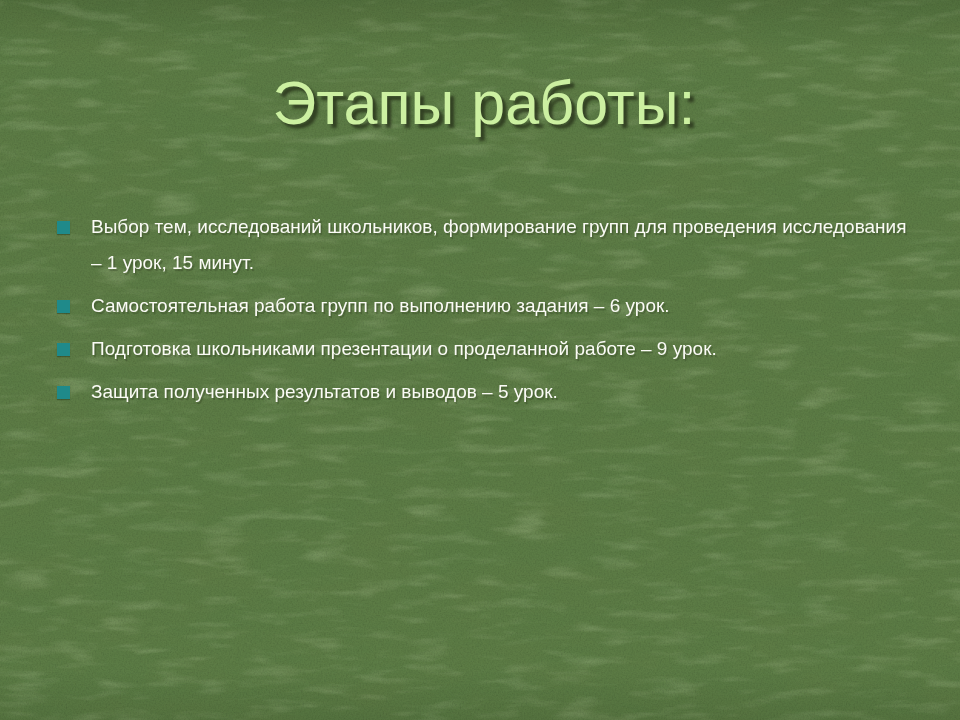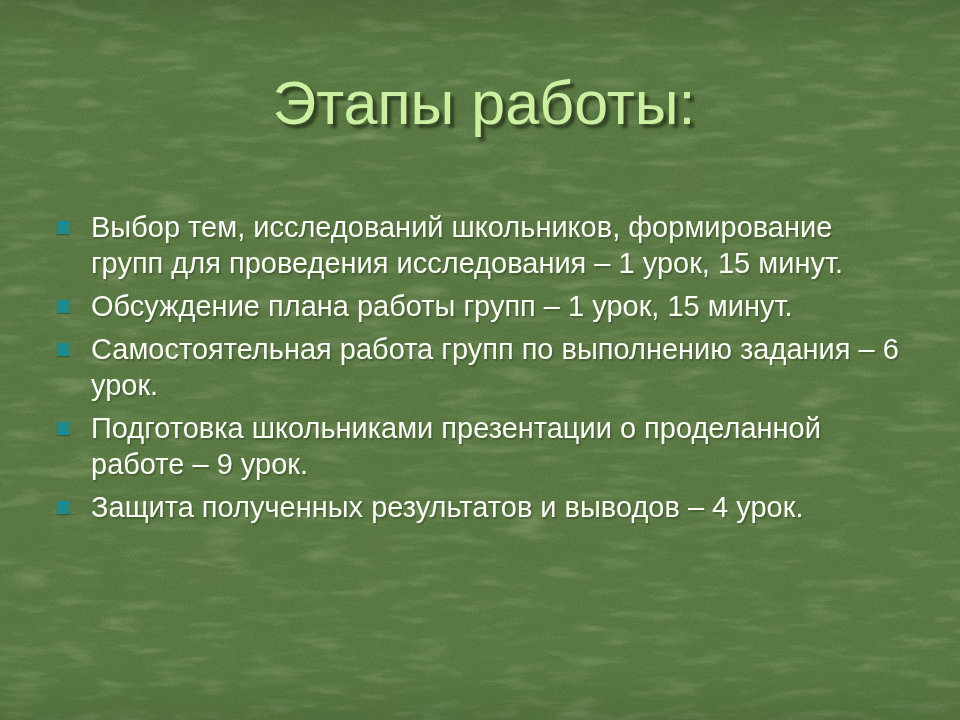--- a/index.html
+++ b/index.html
@@ -63,21 +63,21 @@
   .marker {
     flex: 0 0 13px;
     width: 13px;
     height: 13px;
     margin-top: 12px;
     margin-right: 21px;
     background: #1f8a8a;
     box-shadow: 0 1px 1px rgba(30,45,20,0.4);
   }
   .bullet-text {
-    font-size: 29px;
+    font-size: 19px;
     line-height: 36px;
     color: #fbfbf6;
     text-shadow: 1.5px 1.5px 1px rgba(40, 52, 26, 0.35);
   }
 </style>
 </head>
 <body>
 
 <div class="slide">
 
@@ -106,29 +106,25 @@
 
   <h1 class="title">Этапы работы:</h1>
 
   <ul class="bullets">
     <li class="bullet-item">
       <span class="marker"></span>
       <span class="bullet-text">Выбор тем, исследований школьников, формирование групп для проведения исследования – 1 урок, 15 минут.</span>
     </li>
     <li class="bullet-item">
       <span class="marker"></span>
-      <span class="bullet-text">Обсуждение плана работы групп – 1 урок, 15 минут.</span>
-    </li>
-    <li class="bullet-item">
-      <span class="marker"></span>
       <span class="bullet-text">Самостоятельная работа групп по выполнению задания – 6 урок.</span>
     </li>
     <li class="bullet-item">
       <span class="marker"></span>
       <span class="bullet-text">Подготовка школьниками презентации о проделанной работе – 9 урок.</span>
     </li>
     <li class="bullet-item">
       <span class="marker"></span>
-      <span class="bullet-text">Защита полученных результатов и выводов – 4 урок.</span>
+      <span class="bullet-text">Защита полученных результатов и выводов – 5 урок.</span>
     </li>
   </ul>
 
 </div>
 
 </body></html>

